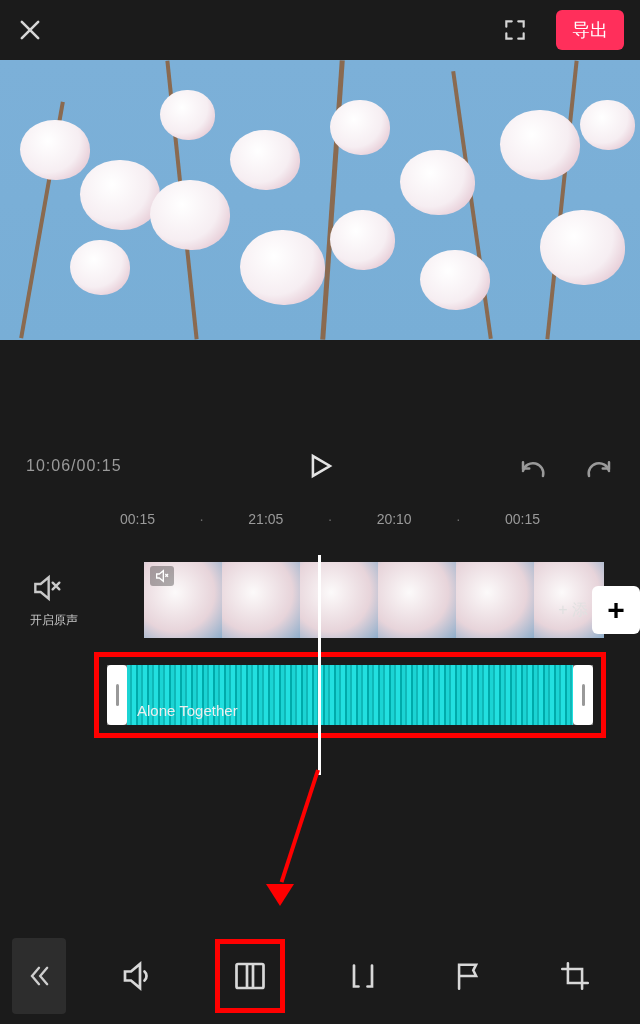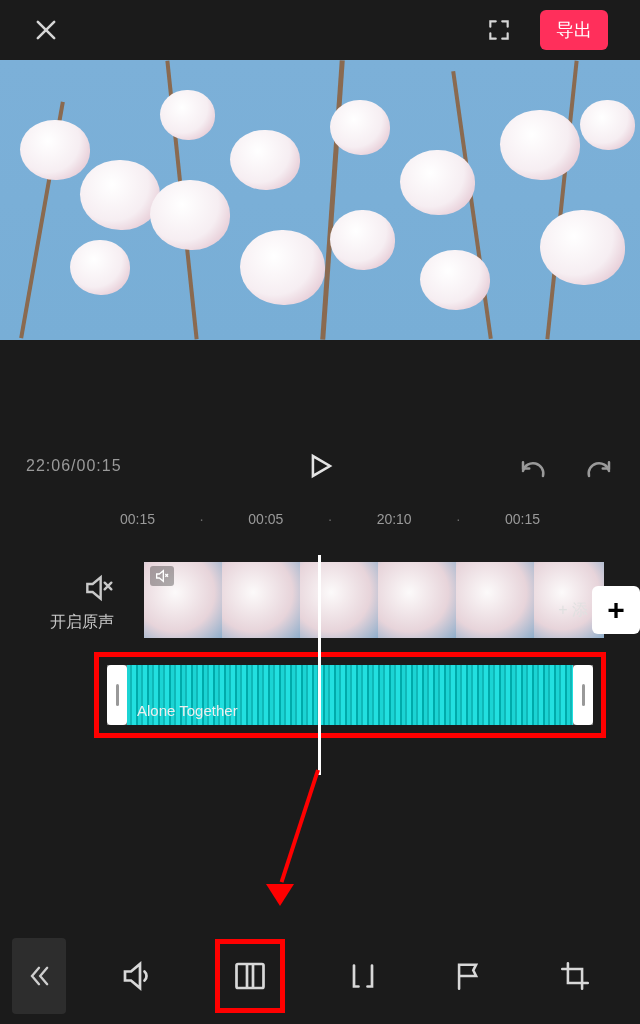--- a/index.html
+++ b/index.html
@@ -10,21 +10,21 @@
     font-family: -apple-system, "PingFang SC", sans-serif;
     color: #fff;
     overflow: hidden;
     position: relative;
   }
   .top-bar {
     height: 60px;
     display: flex;
     align-items: center;
     justify-content: space-between;
-    padding: 0 32px;
+    padding: 0 16px;
   }
   .top-left, .top-right { display: flex; align-items: center; gap: 28px; }
   .icon-btn { color: #d6d6d6; display:flex; align-items:center; justify-content:center; }
   .export-btn {
     background: #ff2f5b;
     color: #fff;
     border-radius: 6px;
     padding: 8px 16px;
     font-size: 18px;
     font-weight: 500;
@@ -60,22 +60,22 @@
     padding: 0 100px 0 120px;
     height: 26px;
     color:#9a9a9a;
     font-size:14px;
     justify-content: space-between;
   }
   .ruler span.dot { color:#6b6b6b; }
   .timeline-zone { position: relative; margin-top: 30px; }
   .mute-col {
     position:absolute; left:30px; top:10px; width:84px;
-    display:flex; flex-direction:column; align-items:flex-end; gap:8px;
-    color:#c9c9c9; font-size:16px;
+    display:flex; flex-direction:column; align-items:flex-start; gap:8px;
+    color:#c9c9c9; font-size:12px;
   }
   .video-track {
     margin-left: 144px;
     height: 76px;
     width: 460px;
     background: linear-gradient(to bottom, #8fb7d7, #a7b9c0);
     position: relative;
     overflow:hidden;
   }
   .video-track .thumb {
@@ -208,21 +208,21 @@
   <div class="flower" style="left:330px;top:150px;width:65px;height:60px"></div>
   <div class="flower" style="left:400px;top:90px;width:75px;height:65px"></div>
   <div class="flower" style="left:420px;top:190px;width:70px;height:60px"></div>
   <div class="flower" style="left:500px;top:50px;width:80px;height:70px"></div>
   <div class="flower" style="left:540px;top:150px;width:85px;height:75px"></div>
   <div class="flower" style="left:580px;top:40px;width:55px;height:50px"></div>
 </div>
 
 <div class="transport">
   <div class="time-text">
-    <span>22:06</span>/<span>00:15</span>
+    <span>10:06</span>/<span>00:15</span>
   </div>
   <div class="play-btn">
     <svg width="34" height="34" viewBox="0 0 24 24" fill="none" stroke="currentColor" stroke-width="1.8">
         <path d="M7 5v14l12-7z"></path>
       </svg>
   </div>
   <div class="undo-redo">
     <div>
       <svg width="30" height="30" viewBox="0 0 24 24" fill="none" stroke="currentColor" stroke-width="2" stroke-linecap="round">
           <path d="M9 14H4V9"></path>
@@ -234,21 +234,21 @@
           <path d="M15 14h5V9"></path>
           <path d="M4 20a8 8 0 0 1 16-4"></path>
         </svg>
     </div>
   </div>
 </div>
 
 <div class="ruler">
   <span>00:15</span>
   <span class="dot">·</span>
-  <span>00:05</span>
+  <span>21:05</span>
   <span class="dot">·</span>
   <span>20:10</span>
   <span class="dot">·</span>
   <span>00:15</span>
 </div>
 
 <div class="timeline-zone">
 
   <div class="mute-col">
     <svg width="32" height="32" viewBox="0 0 24 24" fill="none" stroke="#c9c9c9" stroke-width="1.8" stroke-linecap="round">

